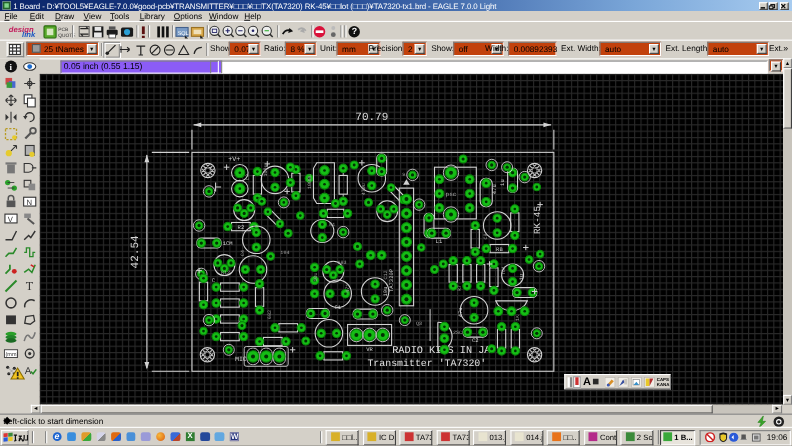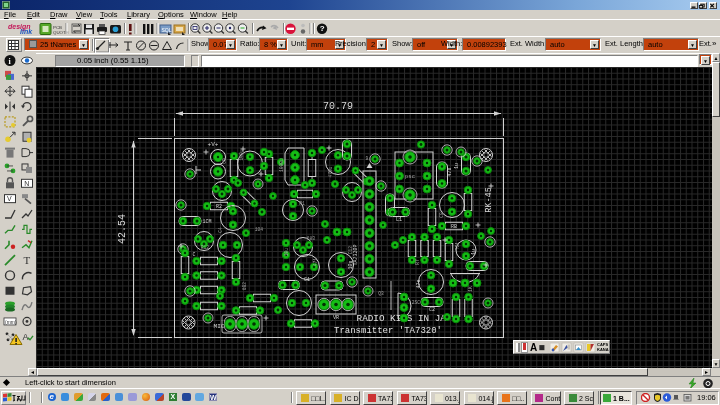--- a/index.html
+++ b/index.html
@@ -13,20 +13,21 @@
 .dd{position:absolute;right:1px;top:1px;width:9px;height:9px;background:#d4d0c8;border-top:1px solid #fff;border-left:1px solid #fff;border-right:1px solid #404040;border-bottom:1px solid #404040;font-size:5px;line-height:8px;text-align:center;color:#000}
 .lbl{position:absolute;font-size:7.5px;color:#000;line-height:13px}
 </style></head><body>
 
 <div class="abs" style="left:0;top:0;width:720px;height:9.5px;background:linear-gradient(90deg,#0b2569 0%,#1e4490 40%,#7aa6d8 80%,#a8ccf0 100%)">
  <svg class="abs" style="left:1.5px;top:1px" width="8" height="8">
       <rect width="8" height="8" fill="#9aa8b8"></rect>
       <rect x="0.5" y="0.5" width="7" height="7" fill="#24632c"></rect>
       <rect x="2" y="2" width="4" height="4" fill="#7fd48a"></rect>
     </svg>
+ <span class="abs" style="left:12px;top:1px;font-size:7.2px;color:#fff;letter-spacing:-0.1px;white-space:nowrap">1 Board - D:¥TOOL5¥EAGLE-7.0.0¥good-pcb¥TRANSMITTER¥□□□¥□□TX(TA7320) RK-45¥□□lot (□□□)¥TA7320-tx1.brd - EAGLE 7.0.0 Light</span>
  <span class="wbtn" style="left:690px"></span>
     <span class="wbtn" style="left:698.5px"></span>
     <span class="wbtn" style="left:709px"></span>
  <svg class="abs" style="left:690px;top:1.5px" width="28" height="7">
   <rect x="1.5" y="4.5" width="4" height="1.3" fill="#000"></rect>
   <rect x="10.8" y="2.2" width="3.4" height="2.8" fill="none" stroke="#000" stroke-width="0.9"></rect>
       <rect x="9.3" y="3.4" width="3.4" height="2.6" fill="#d4d0c8" stroke="#000" stroke-width="0.9"></rect>
   <path d="M20.3 1.8l3.6 3.6M23.9 1.8l-3.6 3.6" stroke="#000" stroke-width="1.1"></path>
  </svg>
 </div>
@@ -157,21 +158,21 @@
     <span class="combo" style="left:462px;top:1px;width:44px">0.00892393</span>
  <span class="lbl" style="left:510px">Ext. Width:</span>
     <span class="combo" style="left:545px;top:1px;width:56px">auto<span class="dd">▼</span></span>
  <span class="lbl" style="left:605px">Ext. Length:</span>
     <span class="combo" style="left:643px;top:1px;width:56px">auto<span class="dd">▼</span></span>
  <span class="lbl" style="left:699px;width:14px;overflow:hidden;white-space:nowrap">Ext. Offset:</span>
     <span class="lbl" style="left:712px;top:0px;font-size:8px">»</span>
 </div>
 
 <div class="abs" style="left:0;top:52.5px;width:720px;height:15px;background:#d4d0c8;border-top:1px solid #fff">
- <span class="abs sunken" style="left:55px;top:1px;width:130px;height:12px;background:#a3a3a3;font-size:7.8px;line-height:10px;padding-left:21px;color:#000">0.05 inch (0.55 1.15)</span>
+ <span class="abs sunken" style="left:55px;top:1px;width:147px;height:12px;background:#8b5cf6;font-size:7.8px;line-height:10px;padding-left:2px;color:#000">0.05 inch (0.55 1.15)</span>
  <span class="abs sunken" style="left:191px;top:1px;width:8px;height:12px"></span>
  <span class="abs sunken" style="left:201px;top:1px;width:497px;height:12px;background:#fff"></span>
  <span class="abs combo" style="left:699px;top:0px;width:13px;height:11px">
       <span class="dd">▼</span>
     </span>
 </div>
 
 <div class="abs" style="left:0;top:52.5px;width:36px;height:319px;background:#d4d0c8">
  <svg width="36" height="352">
       <circle cx="10" cy="7.5" r="5.5" fill="#111"></circle>
@@ -851,21 +852,21 @@
 
 <div class="abs" style="left:0;top:367.5px;width:720px;height:8px;background:#d4d0c8">
  <span class="abs raised" style="left:28px;top:0;width:9px;height:8px;font-size:5px;line-height:7px;text-align:center;color:#000">◄</span>
  <span class="abs" style="left:37px;top:0;width:611px;height:8px;background:#d4d0c8;border-top:1px solid #fff;border-left:1px solid #fff;border-right:1px solid #404040;border-bottom:1px solid #404040"></span>
  <span class="abs" style="left:648px;top:0;width:54px;height:8px;background:#c8c4bc"></span>
  <span class="abs raised" style="left:702px;top:0;width:9px;height:8px;font-size:5px;line-height:7px;text-align:center;color:#000">►</span>
 </div>
 
 <div class="abs" style="left:0;top:375.5px;width:720px;height:12.5px;background:#d4d0c8;border-top:1px solid #808080">
  <span class="abs" style="left:4px;top:3px;width:5px;height:5px;background:#000;transform:rotate(45deg)"></span>
- <span class="abs" style="left:25px;top:1px;font-size:7.5px;color:#000">Left-click to start dimension</span>
+ <span class="abs" style="left:3px;top:1px;font-size:7.5px;color:#000">Left-click to start dimension</span>
  <svg class="abs" style="left:688px;top:1px" width="30" height="11">
       <path d="M6 0L1 6h3l-2 5 6-6H5z" fill="#3aa62a" stroke="#1d7d14" stroke-width="0.5"></path>
       <circle cx="20" cy="5.5" r="4.8" fill="#222"></circle>
       <circle cx="20" cy="5.5" r="2" fill="none" stroke="#fff" stroke-width="1"></circle>
     </svg>
 </div>
 
 <div class="abs" style="left:0;top:388px;width:720px;height:17px;background:#d4d0c8;border-top:1px solid #fff">
  <span class="abs raised" style="left:1px;top:1.5px;width:25px;height:14px;background:#d4d0c8"></span>
  <svg class="abs" style="left:3px;top:4px" width="9" height="9">

